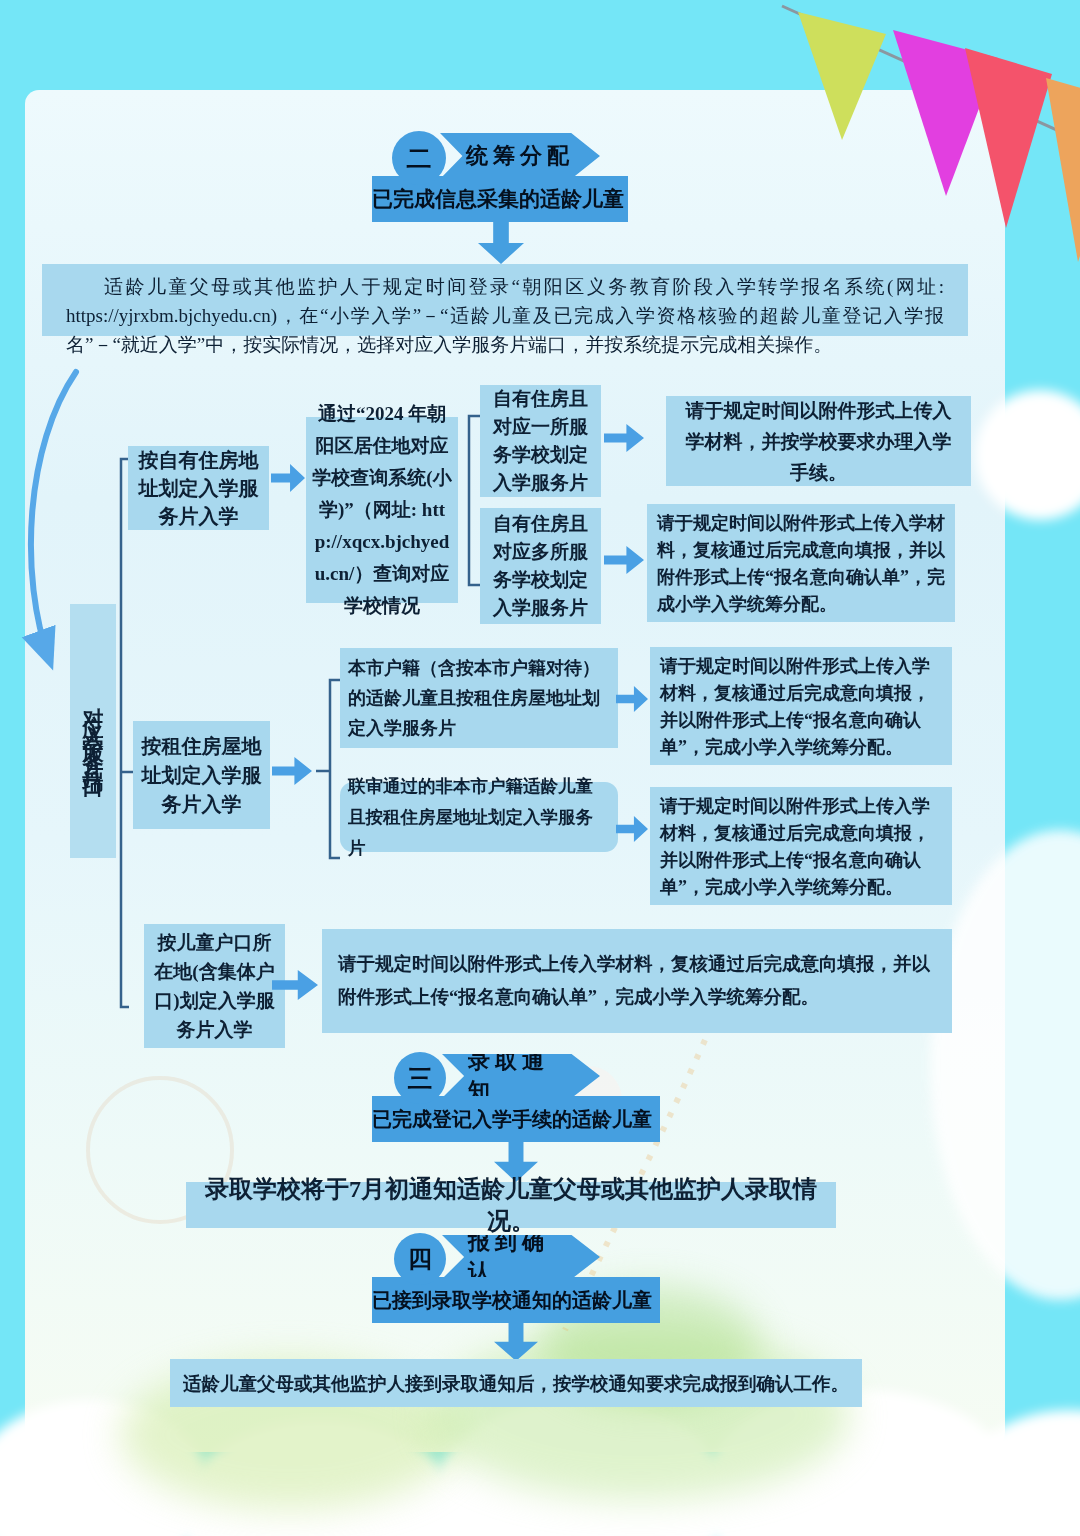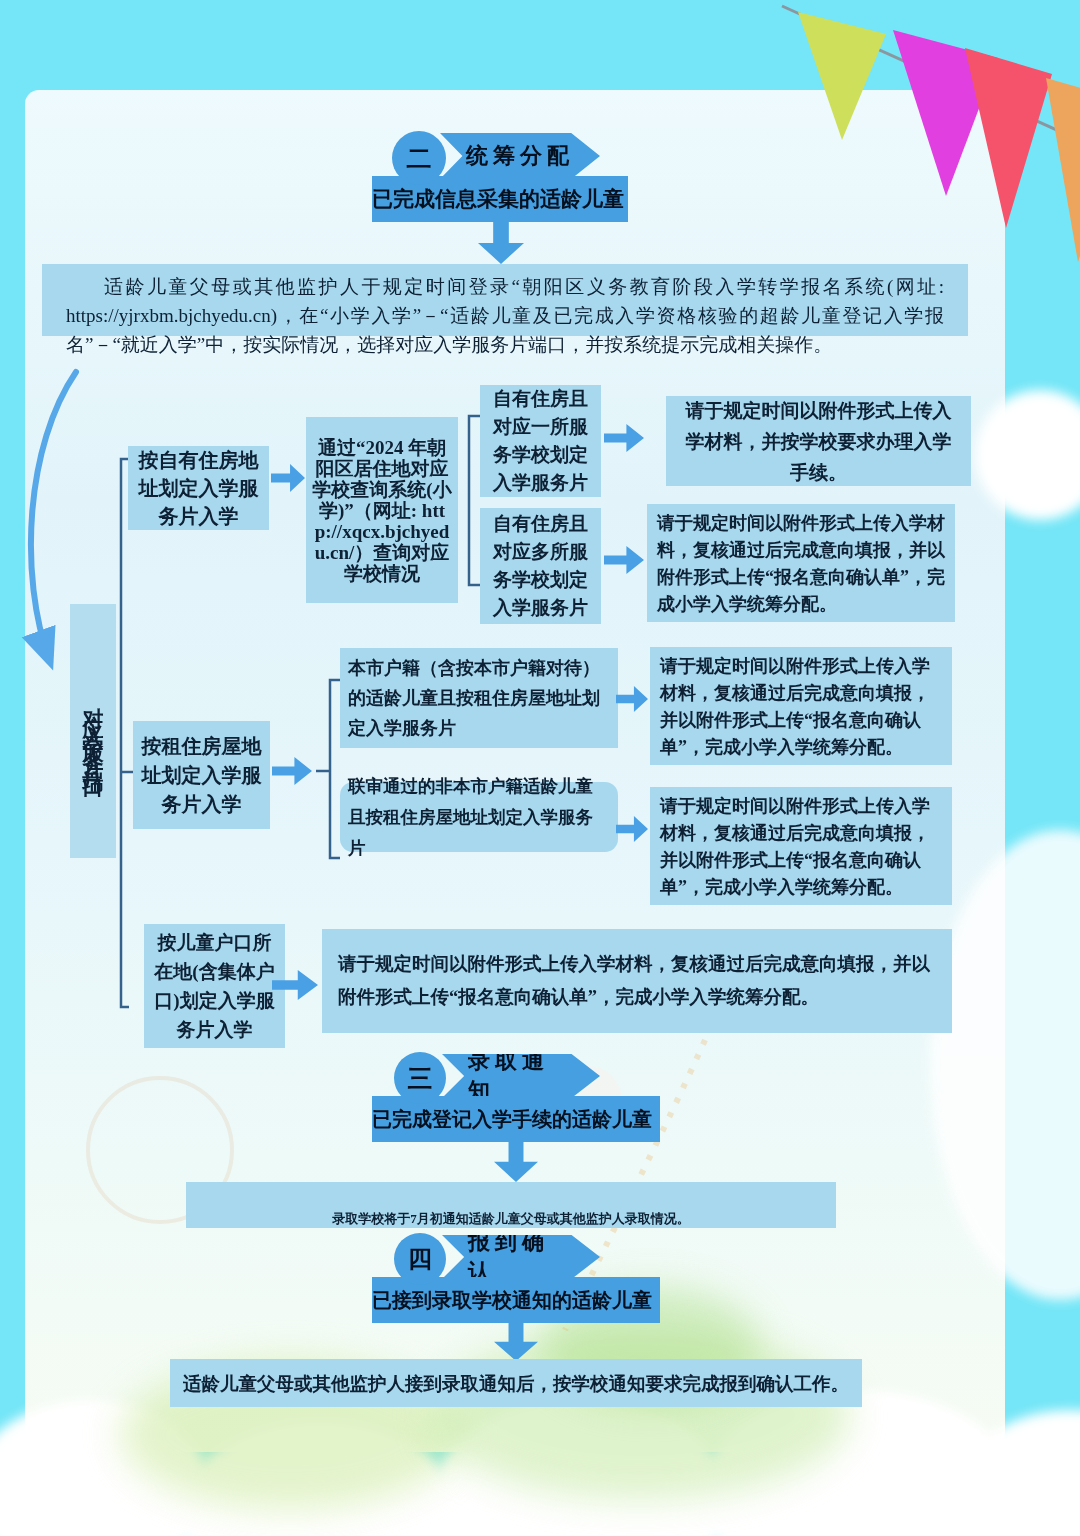--- a/index.html
+++ b/index.html
@@ -110,21 +110,21 @@
     <span class="vtext" style="font-size:21px;">对应入学服务片端口</span>
   </div>
 
   <div class="box ctr" style="left:128px;top:446px;width:141px;height:84px;padding:2px 6px;
               font-size:20px;font-weight:bold;line-height:28px;">
     <span>按自有住房地址划定入学服务片入学</span>
   </div>
   <div class="arrow-right" style="left:271px;top:464px;width:34px;height:28px;"></div>
 
   <div class="box ctr" style="left:306px;top:417px;width:152px;height:186px;padding:4px 6px;
-              font-size:19px;line-height:21px;font-weight:600;">
+              font-size:19px;line-height:32px;font-weight:600;">
     <span style="overflow-wrap:anywhere;word-break:break-all;">通过“2024 年朝阳区居住地对应学校查询系统(小学)”（网址: http://xqcx.bjchyedu.cn/）查询对应学校情况</span>
   </div>
 
   <div class="box ctr" style="left:480px;top:385px;width:121px;height:112px;padding:20px 4px;
               font-size:19px;font-weight:bold;line-height:28px;">
     <span>自有住房且对应一所服务学校划定入学服务片</span>
   </div>
   <div class="arrow-right" style="left:604px;top:424px;width:40px;height:28px;"></div>
   <div class="box ctr" style="left:647px;top:396px;width:305px;height:90px;padding:4px 12px;
               font-size:19px;font-weight:bold;line-height:31px;margin-left:19px;">
@@ -180,21 +180,21 @@
   <div class="banner" style="left:442px;top:1054px;width:158px;height:44px;font-size:22px;">
     <span>录取通知</span>
   </div>
   <div class="circle" style="left:394px;top:1052px;width:52px;height:52px;font-size:25px;">
     <span>三</span>
   </div>
   <div class="box-med" style="left:372px;top:1096px;width:288px;height:46px;font-size:20px;">
     <span>已完成登记入学手续的适龄儿童</span>
   </div>
   <div class="arrow-down" style="left:494px;top:1140px;width:44px;height:42px;"></div>
-  <div class="box ctr" style="left:186px;top:1182px;width:650px;height:46px;font-size:13px;font-weight:600;align-items:flex-end;">
+  <div class="box ctr" style="left:186px;top:1182px;width:650px;height:46px;font-size:24px;font-weight:600;">
     <span>录取学校将于7月初通知适龄儿童父母或其他监护人录取情况。</span>
   </div>
 
   <div class="banner" style="left:442px;top:1235px;width:158px;height:44px;font-size:22px;">
     <span>报到确认</span>
   </div>
   <div class="circle" style="left:394px;top:1233px;width:52px;height:52px;font-size:24px;">
     <span>四</span>
   </div>
   <div class="box-med" style="left:372px;top:1277px;width:288px;height:46px;font-size:20px;">

